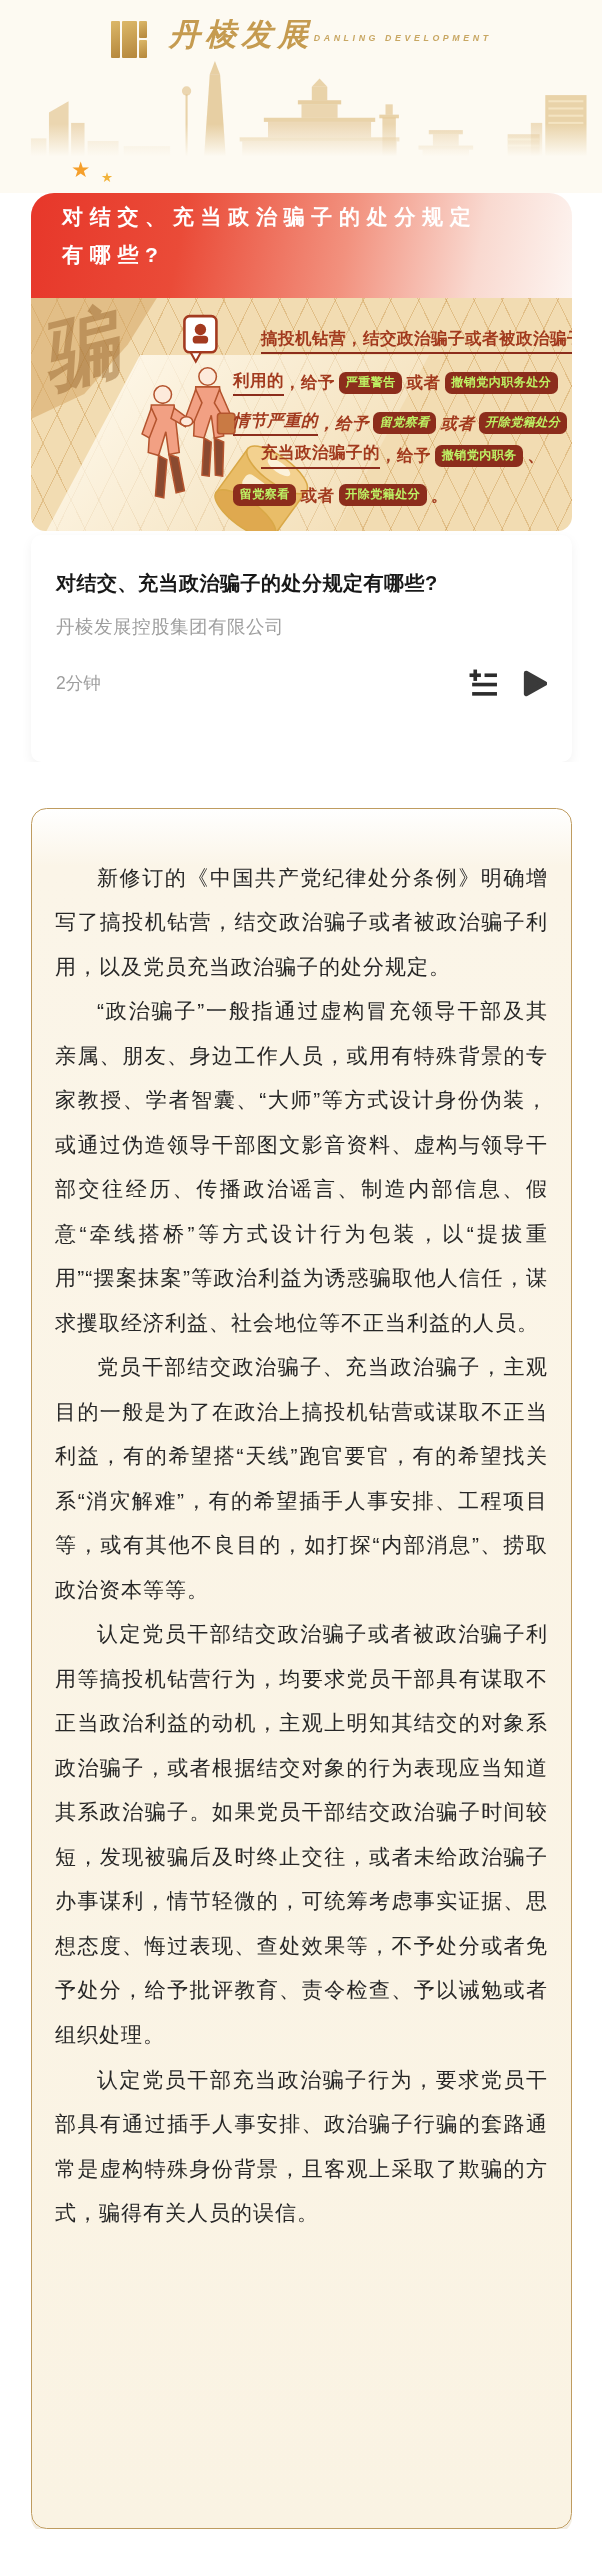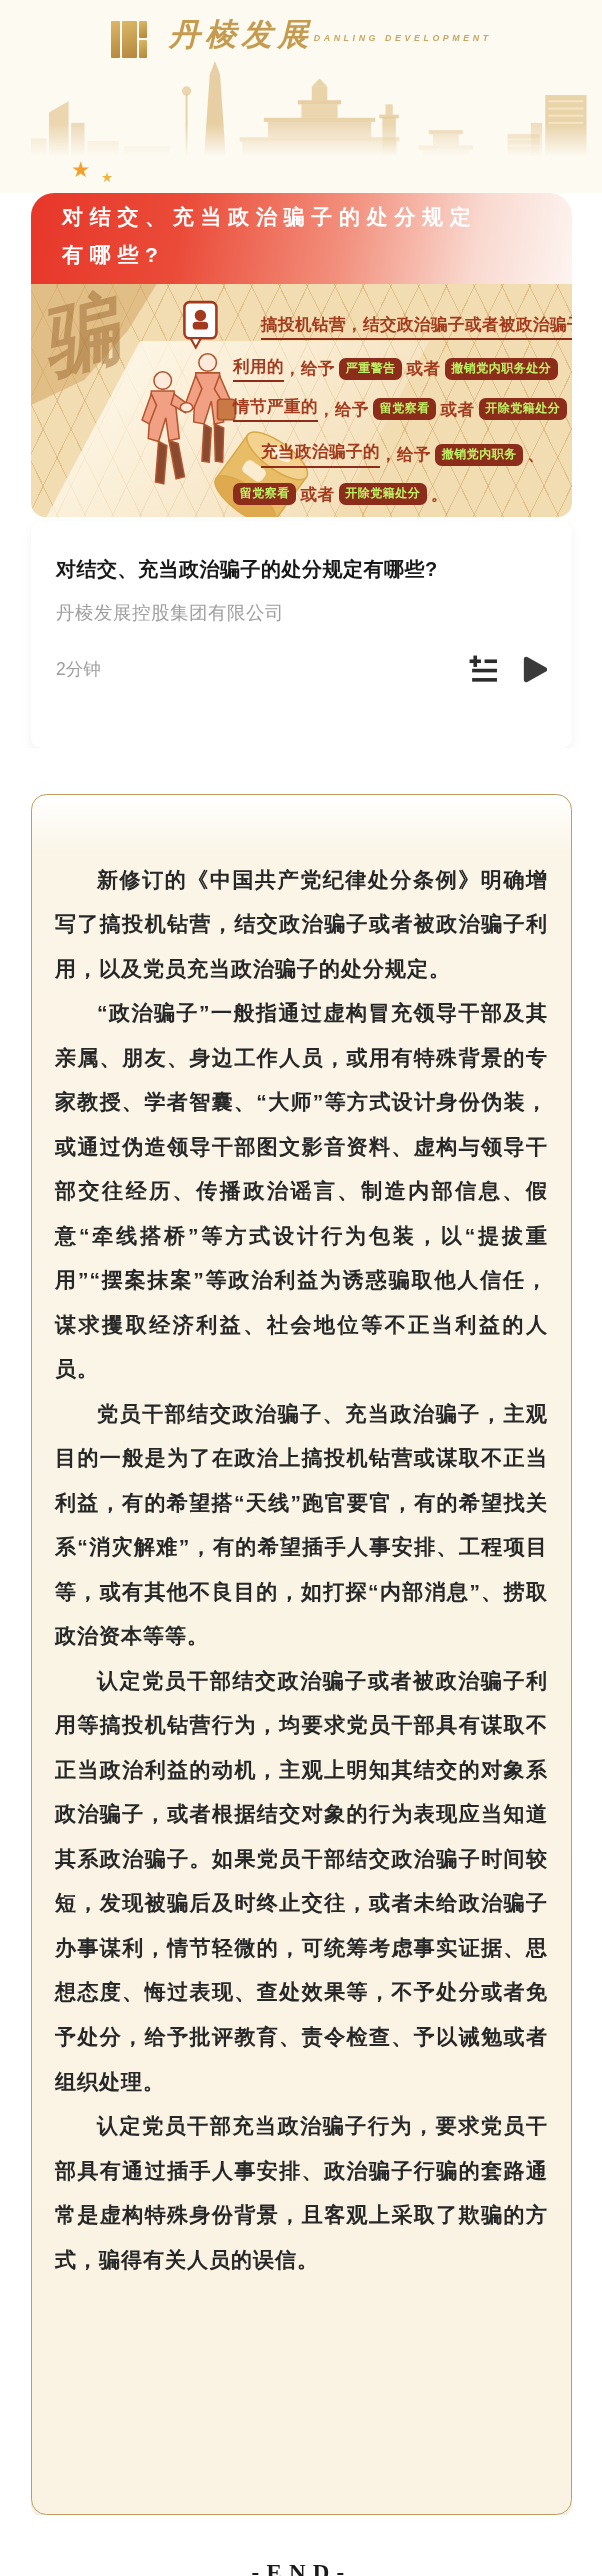--- a/index.html
+++ b/index.html
@@ -17,21 +17,21 @@
   .logo-text-col{display:flex;flex-direction:row;align-items:center;font-style:italic;}
   .logo-cn{font-family:"Liberation Serif","DejaVu Serif",serif;font-weight:700;font-size:31px;letter-spacing:5.2px;color:#c59b50;line-height:1;}
   .logo-en{margin-top:8.2px;font-size:8.8px;letter-spacing:3.6px;color:#c8a763;font-weight:700;}
   .skyline{position:absolute;left:0;top:61px;width:603px;height:96px;}
   .hero-fade{position:absolute;left:0;top:124px;width:100%;height:36px;background:linear-gradient(180deg,rgba(253,250,242,0),#fdfaf2 90%);}
   .star{position:absolute;line-height:1;}
   .star-lg{left:71px;top:159px;font-size:21.6px;color:#f59f2c;}
   .star-sm{left:101px;top:171px;font-size:13.4px;color:#f2b33c;}
   
   .banner{
-    margin:0 31px;height:91px;border-radius:23px 23px 0 0;
+    margin:0 31px;height:105px;border-radius:23px 23px 0 0;
     background:linear-gradient(100deg,#e7372a 0%,#ea4b38 28%,#f2917e 58%,#f9d9d0 82%,#fdf4f0 100%);
     padding:13.4px 0 0 31px;box-sizing:border-box;
   }
   .banner-line{color:#ffffff;font-weight:700;font-size:21px;letter-spacing:6.7px;line-height:1;}
   .banner-line.second{margin-top:16.5px;}
   
   .panel{
     position:relative;margin:0 31px;height:233px;border-radius:0 0 14.4px 14.4px;overflow:hidden;
     background-color:#f2dcb2;
     background-image:
@@ -44,21 +44,21 @@
   .panel-wall{position:absolute;left:0;top:0;width:242px;height:155px;
     background:rgba(214,166,100,.55);
     clip-path:polygon(0 0,52% 0,40% 30%,22% 62%,0 78%);}
   .panel-watermark{position:absolute;left:14.4px;top:9.3px;font-size:82px;font-weight:700;
     color:rgba(146,95,40,.45);transform:skewY(-14deg) scaleX(.9);line-height:1;}
   .panel-art{position:absolute;left:77px;top:14.4px;}
   .panel-text{position:absolute;left:202px;top:20.6px;width:340px;display:flex;flex-direction:column;}
   .ig-line{color:#a23a1e;font-weight:700;font-size:16.5px;letter-spacing:0.5px;line-height:1.25;display:flex;align-items:center;flex-wrap:nowrap;white-space:nowrap;}
   .ig-line.l1{margin-left:28px;margin-top:9.3px;margin-bottom:15.5px;}
   .ig-line.l2{margin-bottom:14.4px;}
-  .ig-line.l3{margin-bottom:19px;}
+  .ig-line.l3{margin-bottom:6px;font-style:italic;}
   .ig-line.l4{margin-left:28px;margin-bottom:15.5px;}
   .ul{border-bottom:2.6px solid #8c2d1c;padding-bottom:3.6px;}
   .badge{display:inline-block;background:#8c2d1c;color:#bef264;font-size:12px;font-weight:700;
     padding:4.1px 6.7px;border-radius:6.7px;margin:0 4.1px;letter-spacing:0.5px;line-height:1.15;}
   
   .header-card{
     margin:3.6px 31px 0;height:227px;background:#ffffff;border-radius:10.3px;
     box-shadow:0 4.1px 11.3px rgba(0,0,0,.055);padding:32px 25px 0;box-sizing:border-box;
   }
   .article-title{font-size:20px;font-weight:700;color:#181818;line-height:1.62;letter-spacing:0.5px;}
@@ -66,21 +66,21 @@
   .meta-row{margin-top:30px;display:flex;justify-content:space-between;align-items:center;}
   .read-time{font-size:17.5px;color:#9e9e9e;}
   .meta-icons{display:flex;align-items:center;gap:24px;}
   .meta-icons svg{display:block;}
   
   .gap-band{height:46px;background:#ffffff;}
   .body-card{
     margin:0 31px;height:1721px;box-sizing:border-box;
     border:1.5px solid #bf9c60;border-radius:15.5px;
     background:linear-gradient(180deg,#ffffff 0px,#fbf5e8 57px,#faf3e3 100%);
-    padding:63px 23px 0;box-shadow:0 4.1px 0 rgba(191,156,96,.18);font-weight:bold;
+    padding:47px 23px 0;box-shadow:0 4.1px 0 rgba(191,156,96,.18);
   }
   .body-card p{
     margin:0;text-indent:2em;font-size:21px;line-height:2.12;letter-spacing:1px;
     color:#272727;text-align:justify;word-break:break-all;
   }
   
   .footer{height:116px;display:flex;align-items:center;justify-content:center;background:#ffffff;}
   .end-label{font-family:"Liberation Serif","DejaVu Serif",serif;font-weight:700;font-size:23px;
     letter-spacing:7.2px;color:#1a1a1a;}
 </style>

